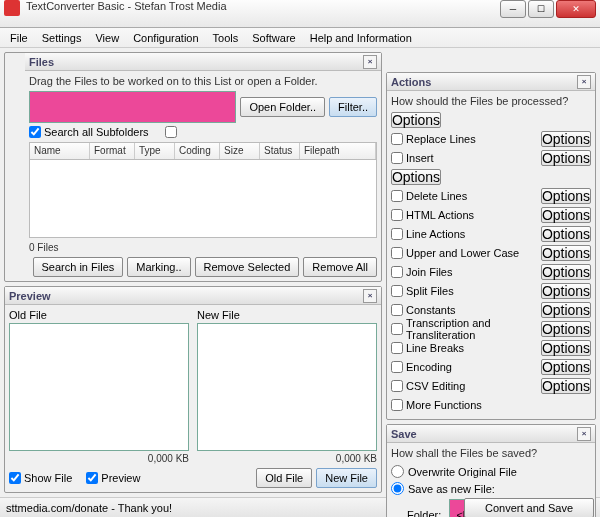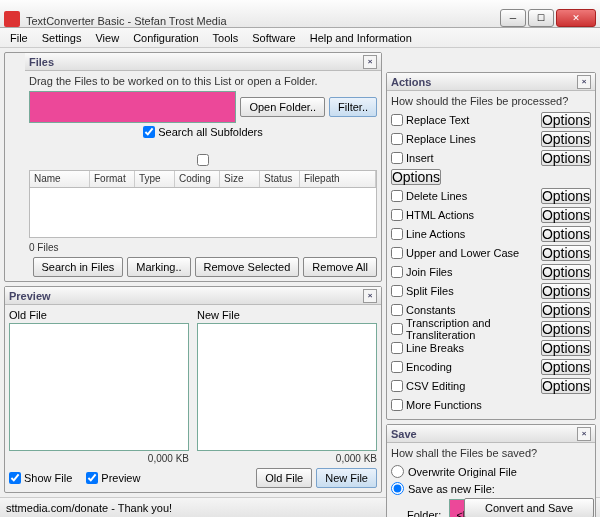--- a/index.html
+++ b/index.html
@@ -1,17 +1,17 @@
 <!DOCTYPE html>
 <html><head>
 <meta charset="utf-8">
 <style>
 * { box-sizing: border-box; margin: 0; padding: 0; font-family: Tahoma, sans-serif; font-size: 11px; }
 body { background: #f0f0f0; width: 600px; height: 517px; overflow: hidden; }
-.titlebar { height: 28px; background: linear-gradient(#fdfdfd, #e8e8e8); border-bottom: 1px solid #aaa; display: flex; align-items: flex-end; padding: 0 4px; }
+.titlebar { height: 28px; background: linear-gradient(#fdfdfd, #e8e8e8); border-bottom: 1px solid #aaa; display: flex; align-items: flex-start; padding: 0 4px; }
 .titlebar .icon { width: 16px; height: 16px; background: #d33; margin-right: 6px; border-radius: 2px; }
 .titlebar .title { flex: 1; color: #333; }
 .winbtns { display: flex; gap: 2px; }
 .winbtn { width: 26px; height: 18px; border: 1px solid #888; border-radius: 3px; background: linear-gradient(#fefefe,#ddd); display:flex; align-items:center; justify-content:center; font-size:9px; cursor:pointer; }
 .winbtn.close { background: linear-gradient(#e77,#c33); color:#fff; border-color:#a22; width:40px; }
 .menubar { height: 20px; background: linear-gradient(#f8f8f8,#eee); border-bottom:1px solid #ccc; display:flex; align-items:center; padding:0 4px; gap:2px; }
 .menubar span { padding: 2px 6px; cursor:pointer; }
 .content { display:flex; height: calc(100% - 48px - 20px); padding:4px; gap:4px; }
 .leftcol { width: 378px; display:flex; flex-direction:column; gap:4px; }
 .rightcol { flex:1; display:flex; flex-direction:column; gap:4px;margin-top:20px; }
@@ -82,21 +82,21 @@
         <div class="spacer"></div>
         <div class="pbtn">×</div>
       </div>
       <div class="panel-body">
         <div class="hint">Drag the Files to be worked on to this List or open a Folder.</div>
         <div class="row">
           <input type="text" style="flex: 1 1 0%;">
           <button class="btn">Open Folder..</button>
           <button class="btn primary">Filter..</button>
         </div>
-        <div class="row" style="margin-top:3px; gap:16px;flex-direction:column;">
+        <div class="row" style="margin-top:3px; gap:16px;">
           <label class="chk">
               <input type="checkbox" checked="" style="">
               <span>Search all Subfolders</span>
             </label>
           <label class="chk">
               <input type="checkbox" style="">
             </label>
         </div>
         <div class="table-head">
           <div style="width:60px">Name</div>
@@ -157,24 +157,20 @@
   <div class="rightcol">
     <div class="panel actions-panel">
       <div class="panel-header">
         <span>Actions</span>
         <div class="spacer"></div>
         <div class="pbtn">×</div>
       </div>
       <div class="panel-body" id="actions-body">
         <div class="hint">How should the Files be processed?</div>
       <div class="action-row">
-            <label class="chk">
-              <input type="checkbox" style="">
-              <span>Replace Text</span>
-            </label>
             <button class="btn optbtn">Options</button>
           </div>
           <div class="action-row">
             <label class="chk">
               <input type="checkbox" style="">
               <span>Replace Lines</span>
             </label>
             <button class="btn optbtn">Options</button>
           </div>
           <div class="action-row">

